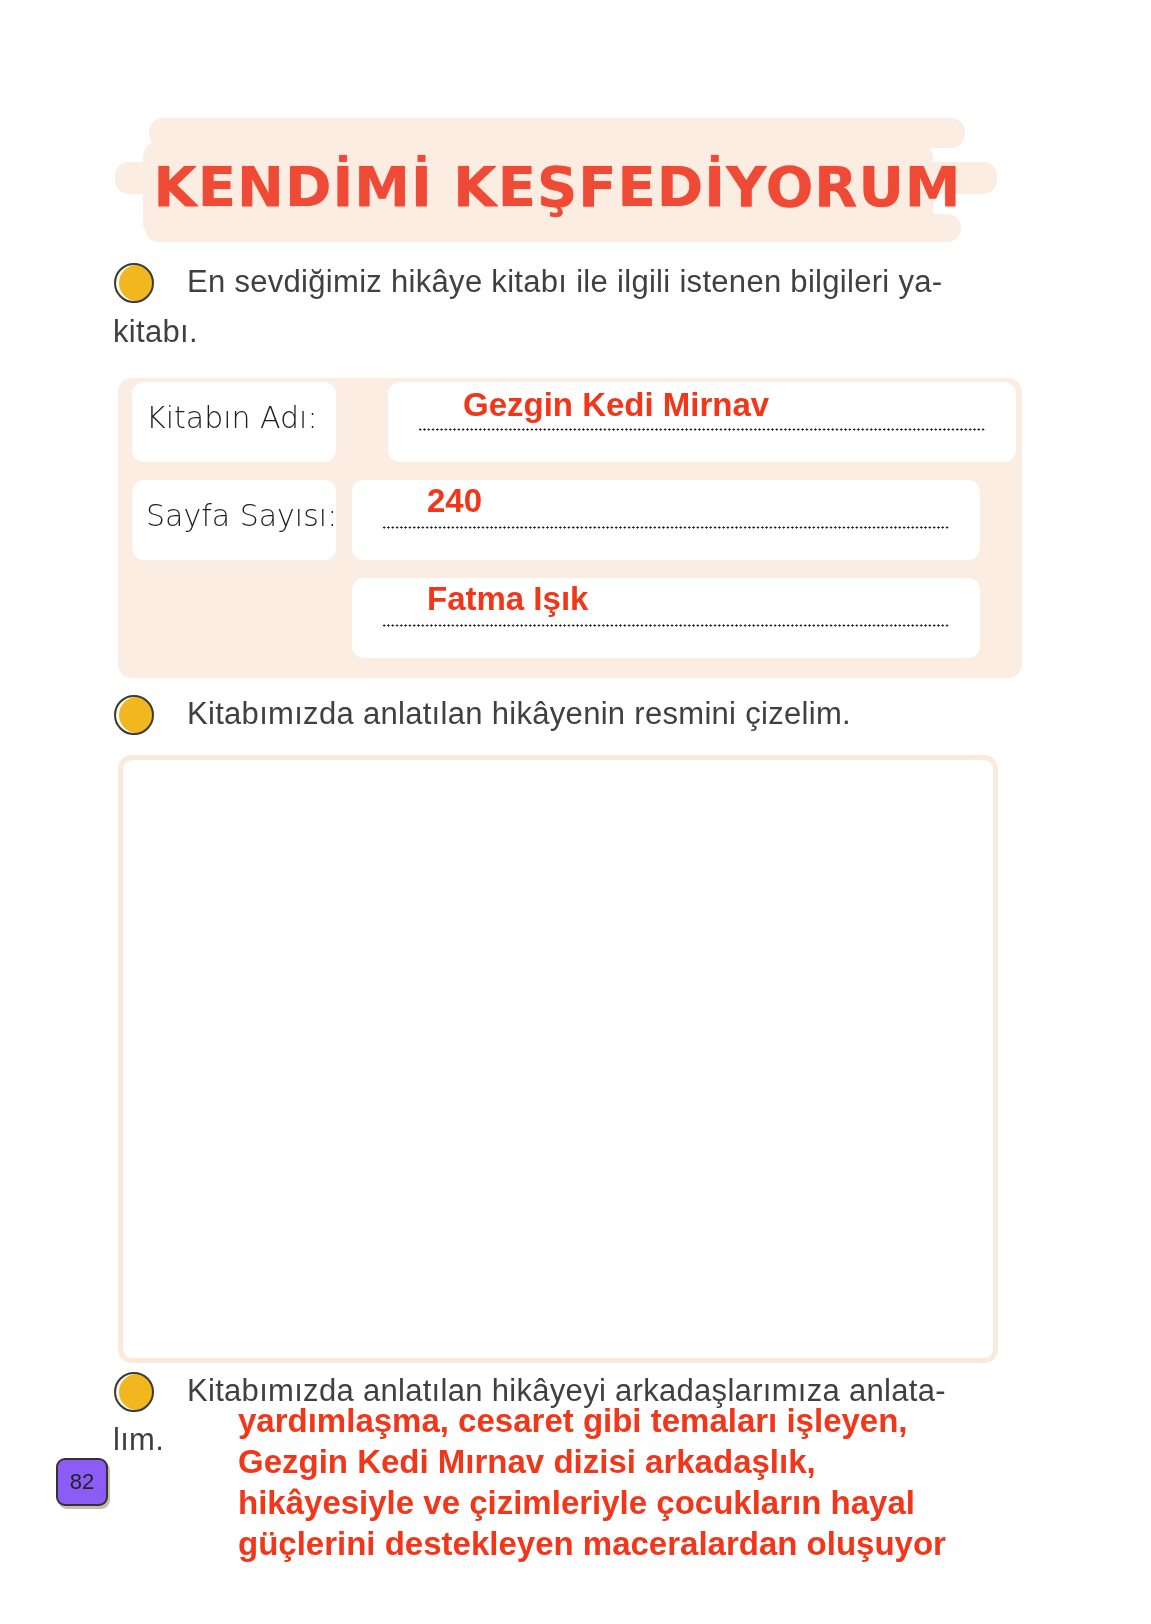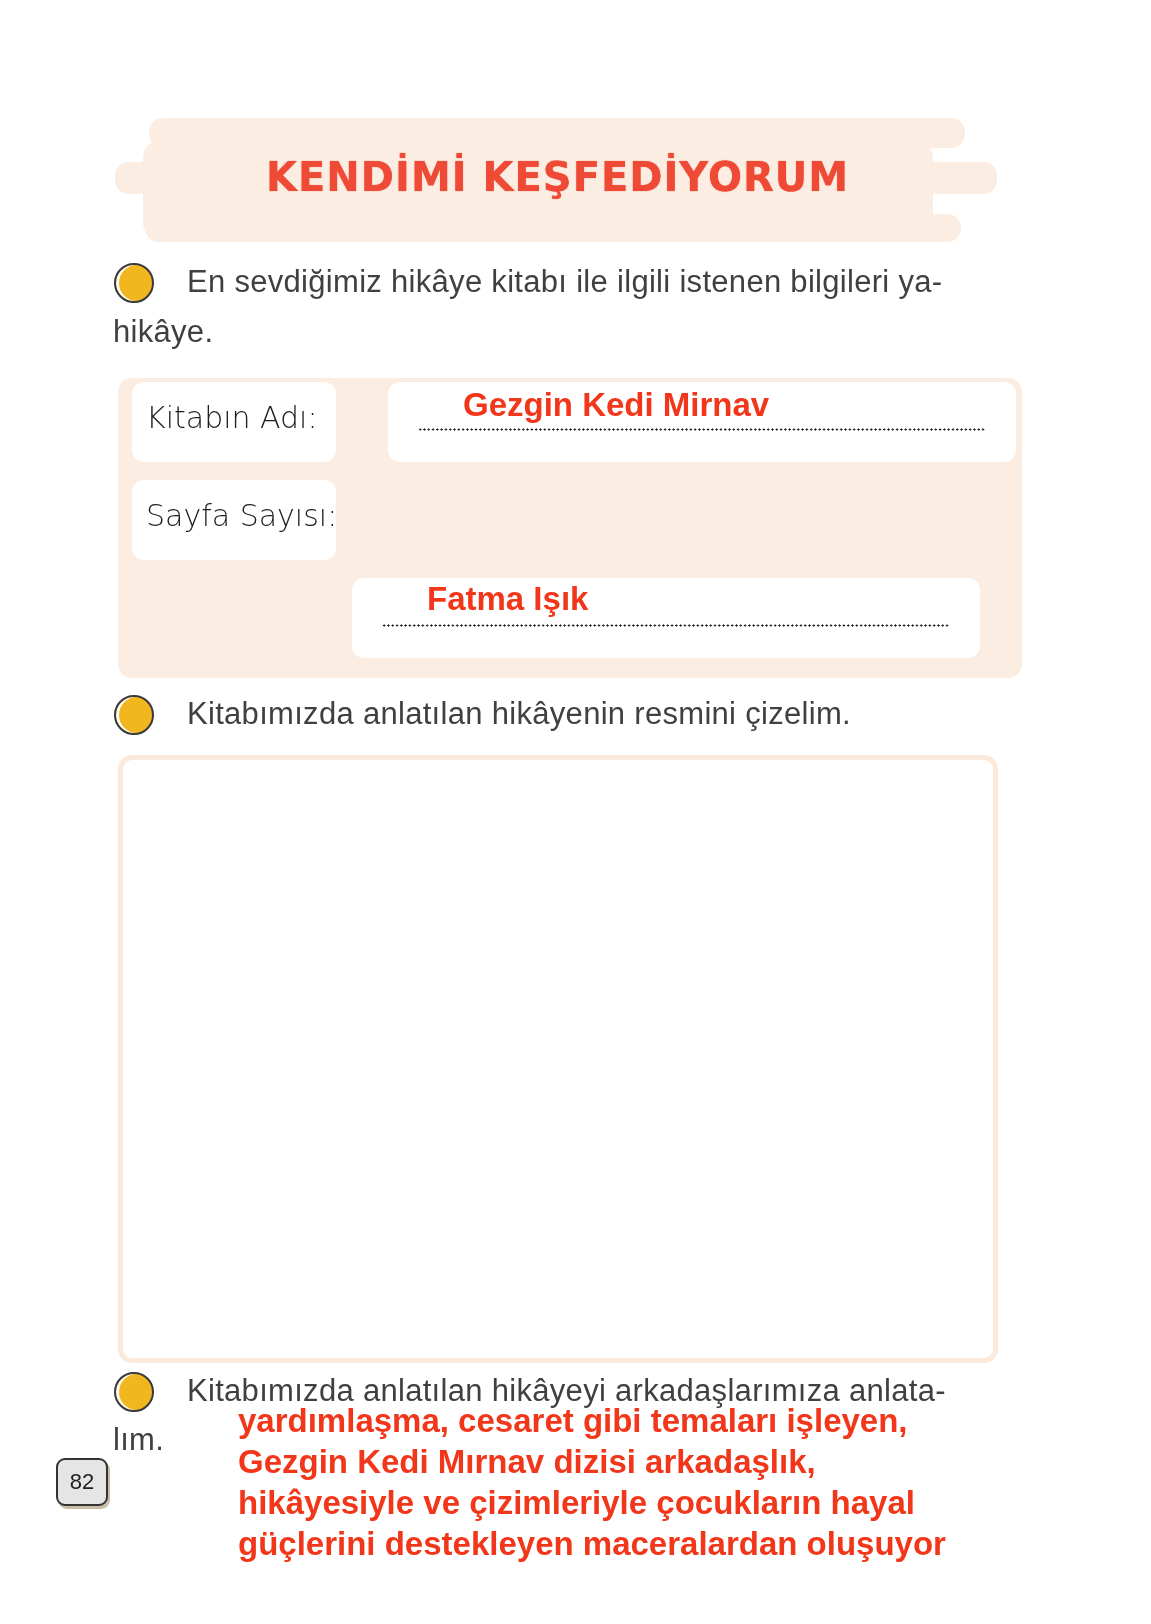--- a/index.html
+++ b/index.html
@@ -4,21 +4,21 @@
   <style>
     html, body { margin: 0; padding: 0; background: #ffffff; }
     body {
       width: 1151px; height: 1624px; position: relative; overflow: hidden;
       font-family: "DejaVu Sans", sans-serif; color: #1a1a1a;
     }
     .banner { position: absolute; left: 115px; top: 118px; width: 885px; height: 130px; }
     .banner .bar { position: absolute; background: #fbede2; border-radius: 14px; }
     .banner-title {
       position: absolute; left: 0; top: 36px; width: 100%; text-align: center;
-      font-family: "DejaVu Sans", sans-serif; font-weight: bold; font-size: 40px;
+      font-family: "DejaVu Sans", sans-serif; font-weight: bold; font-size: 56px;
       letter-spacing: 1px; color: #ee4a36; padding-right: 0px;
       text-shadow: 0 0 1px #ee4a36;
     }
     .bullet {
       position: absolute; width: 40px; height: 40px; border-radius: 50%;
       background: #f2b61e; border: 2px solid #3a3a3a; box-sizing: border-box;
       box-shadow: inset 3px 0 0 #ffffff;
     }
     .q-text {
       position: absolute; font-family: Liberation Sans, sans-serif; font-size: 31px;
@@ -48,54 +48,58 @@
       position: absolute; left: 118px; top: 755px; width: 880px; height: 608px;
       box-sizing: border-box; border: 5px solid #fbe9dc; border-radius: 14px; background: #fff;
     }
     .story-answer {
       position: absolute; left: 238px; top: 1400px; width: 780px;
       font-family: "Liberation Sans", sans-serif; font-weight: bold; font-size: 33px;
       line-height: 41px; color: #f2361a;
     }
     .page-num {
       position: absolute; left: 56px; top: 1458px; width: 52px; height: 48px;
-      background: #e5e5e5; border: 2px solid #333; border-radius: 9px; box-sizing: border-box;
+      background: #8b5cf6; border: 2px solid #333; border-radius: 9px; box-sizing: border-box;
       box-shadow: 2px 3px 0 #c9bda8;
       font-family: "Liberation Sans", sans-serif; font-size: 22px; color: #222;
       display: flex; align-items: center; justify-content: center;
     }
   </style>
 </head>
 <body>
 
 <div class="banner">
   <div class="bar" style="left:34px; top:0; width:816px; height:30px;"></div>
   <div class="bar" style="left:0; top:44px; width:110px; height:32px;"></div>
   <div class="bar" style="left:28px; top:22px; width:790px; height:100px; border-radius:18px;"></div>
   <div class="bar" style="left:770px; top:44px; width:112px; height:32px;"></div>
   <div class="bar" style="left:30px; top:96px; width:816px; height:28px;"></div>
   <div class="banner-title">KENDİMİ KEŞFEDİYORUM</div>
 </div>
 
 <div class="bullet" style="left:114px; top:263px;"></div>
 <div class="q-text" style="left:187px; top:264px;">En sevdiğimiz hikâye kitabı ile ilgili istenen bilgileri ya-</div>
-<div class="q-text" style="left:113px; top:314px;">hikâye.</div>
+<div class="q-text" style="left:113px; top:314px;">kitabı.</div>
 
 <div class="info-panel">
 
   <div class="cell" style="left:14px; top:4px; width:204px; height:80px;">
     <span class="label" style="top:18px;">Kitabın Adı:</span>
   </div>
   <div class="cell" style="left:234px; top:4px; width:628px; height:80px;margin-left:36px;">
     <span class="answer" style="top:4px;">Gezgin Kedi Mirnav</span>
     <div class="dots" style="top:46px;"></div>
   </div>
 
   <div class="cell" style="left:14px; top:102px; width:204px; height:80px;">
     <span class="label" style="top:18px;">Sayfa Sayısı:</span>
+  </div>
+  <div class="cell" style="left:234px; top:102px; width:628px; height:80px;">
+    <span class="answer" style="top:2px;">240</span>
+    <div class="dots" style="top:46px;"></div>
   </div>
 
   <div class="cell" style="left:234px; top:200px; width:628px; height:80px;">
     <span class="answer" style="top:2px;text-align:center;">Fatma Işık</span>
     <div class="dots" style="top:46px;"></div>
   </div>
 </div>
 
 <div class="bullet" style="left:114px; top:695px;"></div>
 <div class="q-text" style="left:187px; top:696px;">Kitabımızda anlatılan hikâyenin resmini çizelim.</div>

